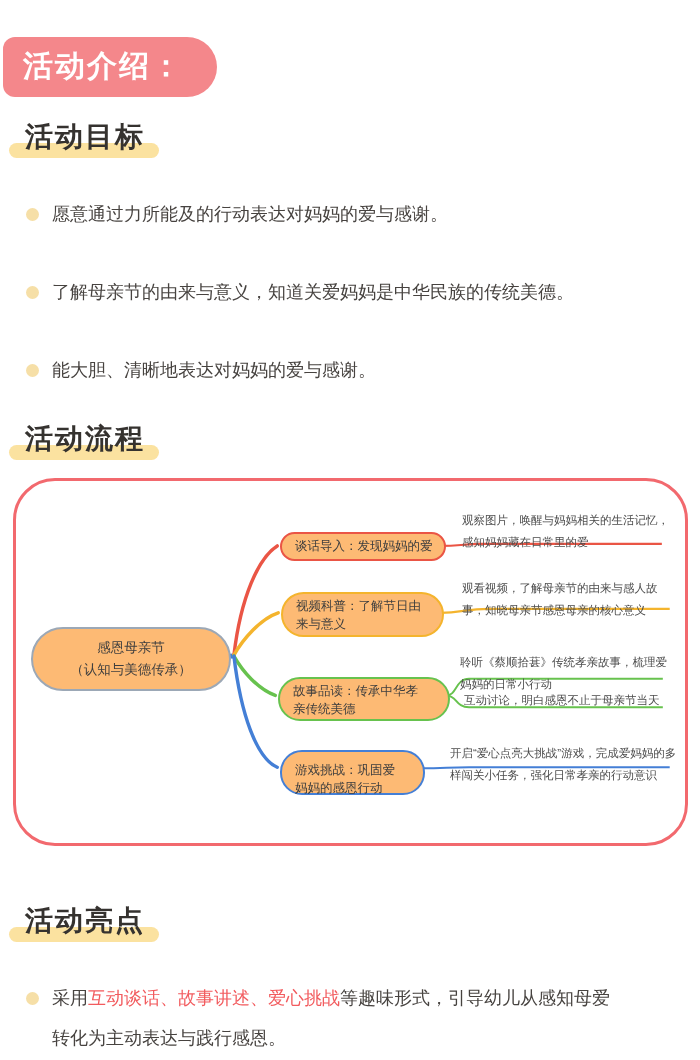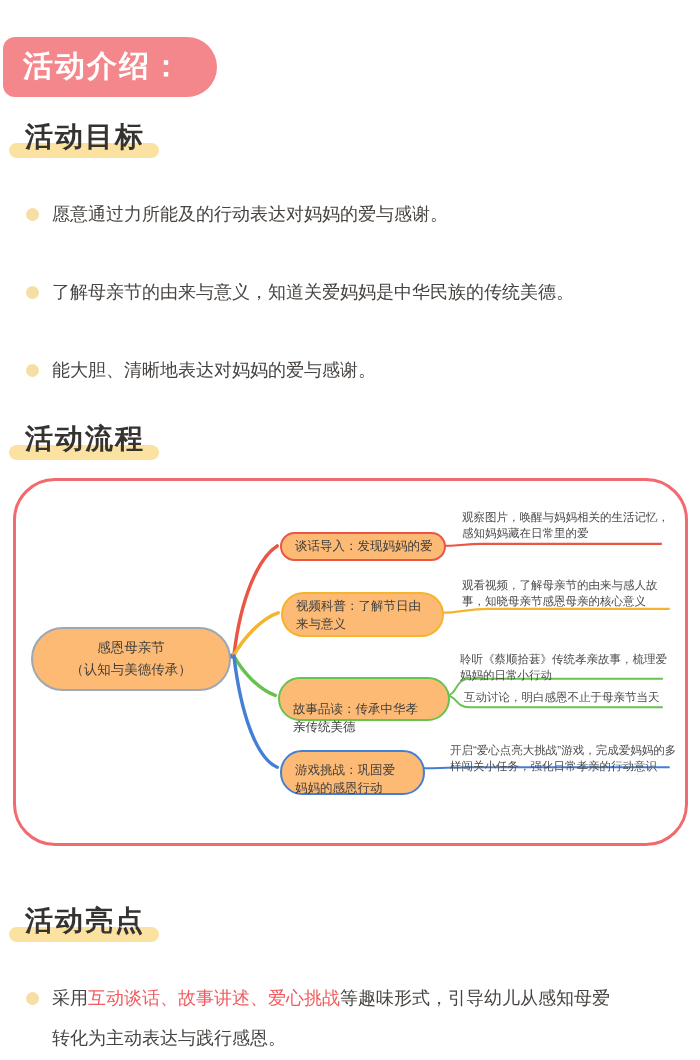--- a/index.html
+++ b/index.html
@@ -35,24 +35,24 @@
              font-size:12.5px; color:#3e3e3e; line-height:1.45; }
   .node-center { left:15px; top:146px; width:200px; height:64px; border-color:#9CA8B6;
                  border-radius:33px; display:flex; flex-direction:column;
                  justify-content:center; align-items:center; font-size:13.5px;
                  line-height:1.6; text-align:center; }
   .node-talk  { left:264px; top:51px;  width:166px; height:29px; border-color:#EA5545;
                 border-radius:16px; display:flex; align-items:center; padding-left:13px; }
   .node-video { left:265px; top:111px; width:163px; height:45px; border-color:#F4B42D;
                 border-radius:23px; padding:3px 20px 0 13px; }
   .node-story { left:262px; top:196px; width:172px; height:44px; border-color:#67C24E;
-                border-radius:22px; padding:21px 26px 0 13px; }
+                border-radius:22px; padding:3px 26px 0 13px; }
   .node-game  { left:264px; top:269px; width:145px; height:45px; border-color:#447FD6;
                 border-radius:22px; padding:9px 24px 0 13px; }
-  .mm-detail { position:absolute; font-size:11.5px; line-height:16px; color:#4c4c4c; }
+  .mm-detail { position:absolute; font-size:11.5px; line-height:22px; color:#4c4c4c; }
   .d1 { left:446px; top:28px;  width:214px; }
   .d2 { left:446px; top:96px;  width:200px; }
   .d3a{ left:444px; top:170px; width:212px; }
   .d3b{ left:448px; top:208px; width:224px; }
   .d4 { left:434px; top:261px; width:234px; }
 
   .mt-flow { margin-top:30px; }
   .mt-light { margin-top:56px; }
   .blist-tight { margin-top:18px; }
 </style>

